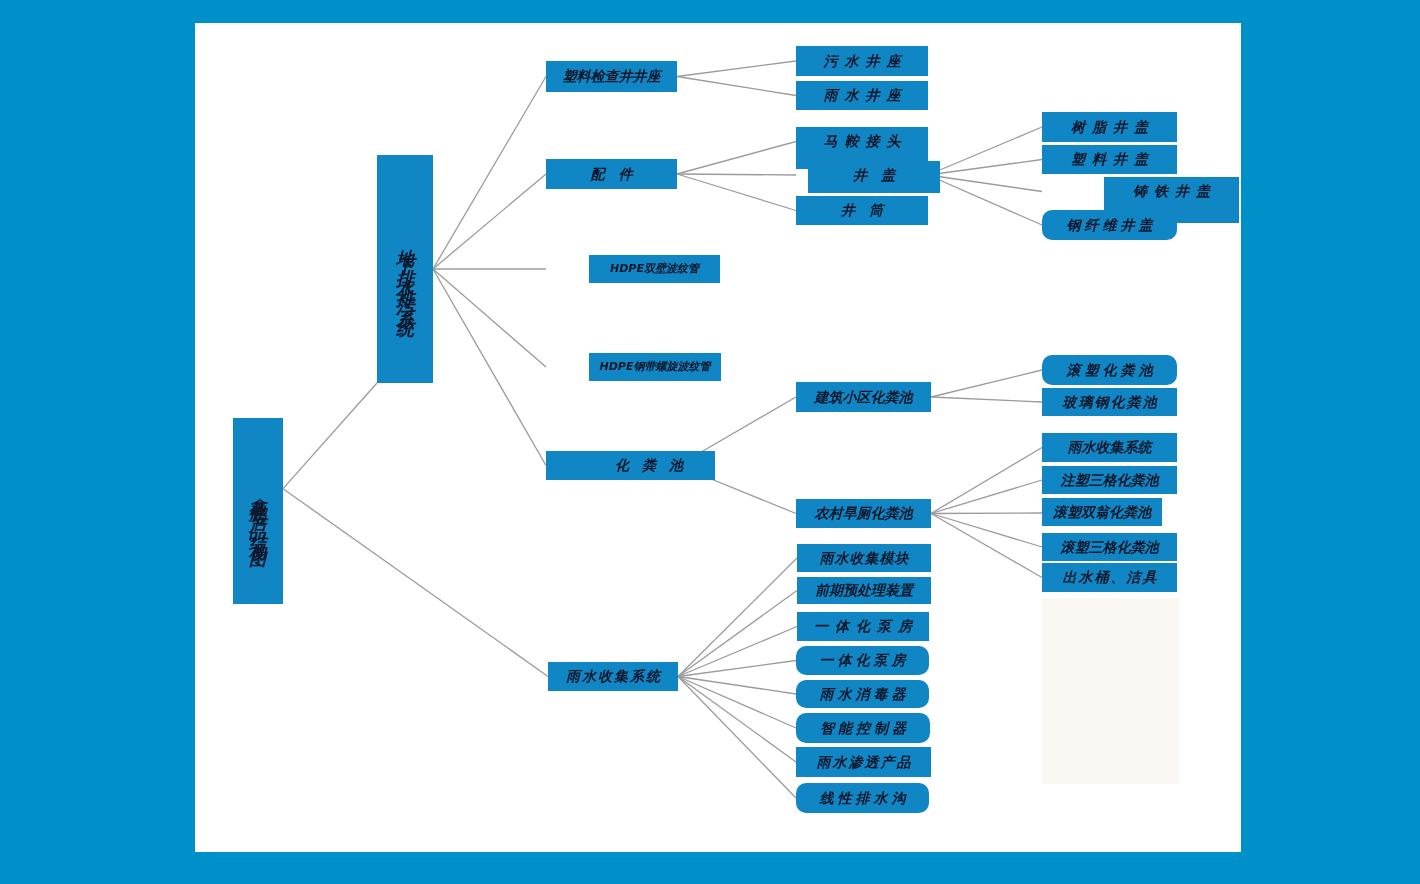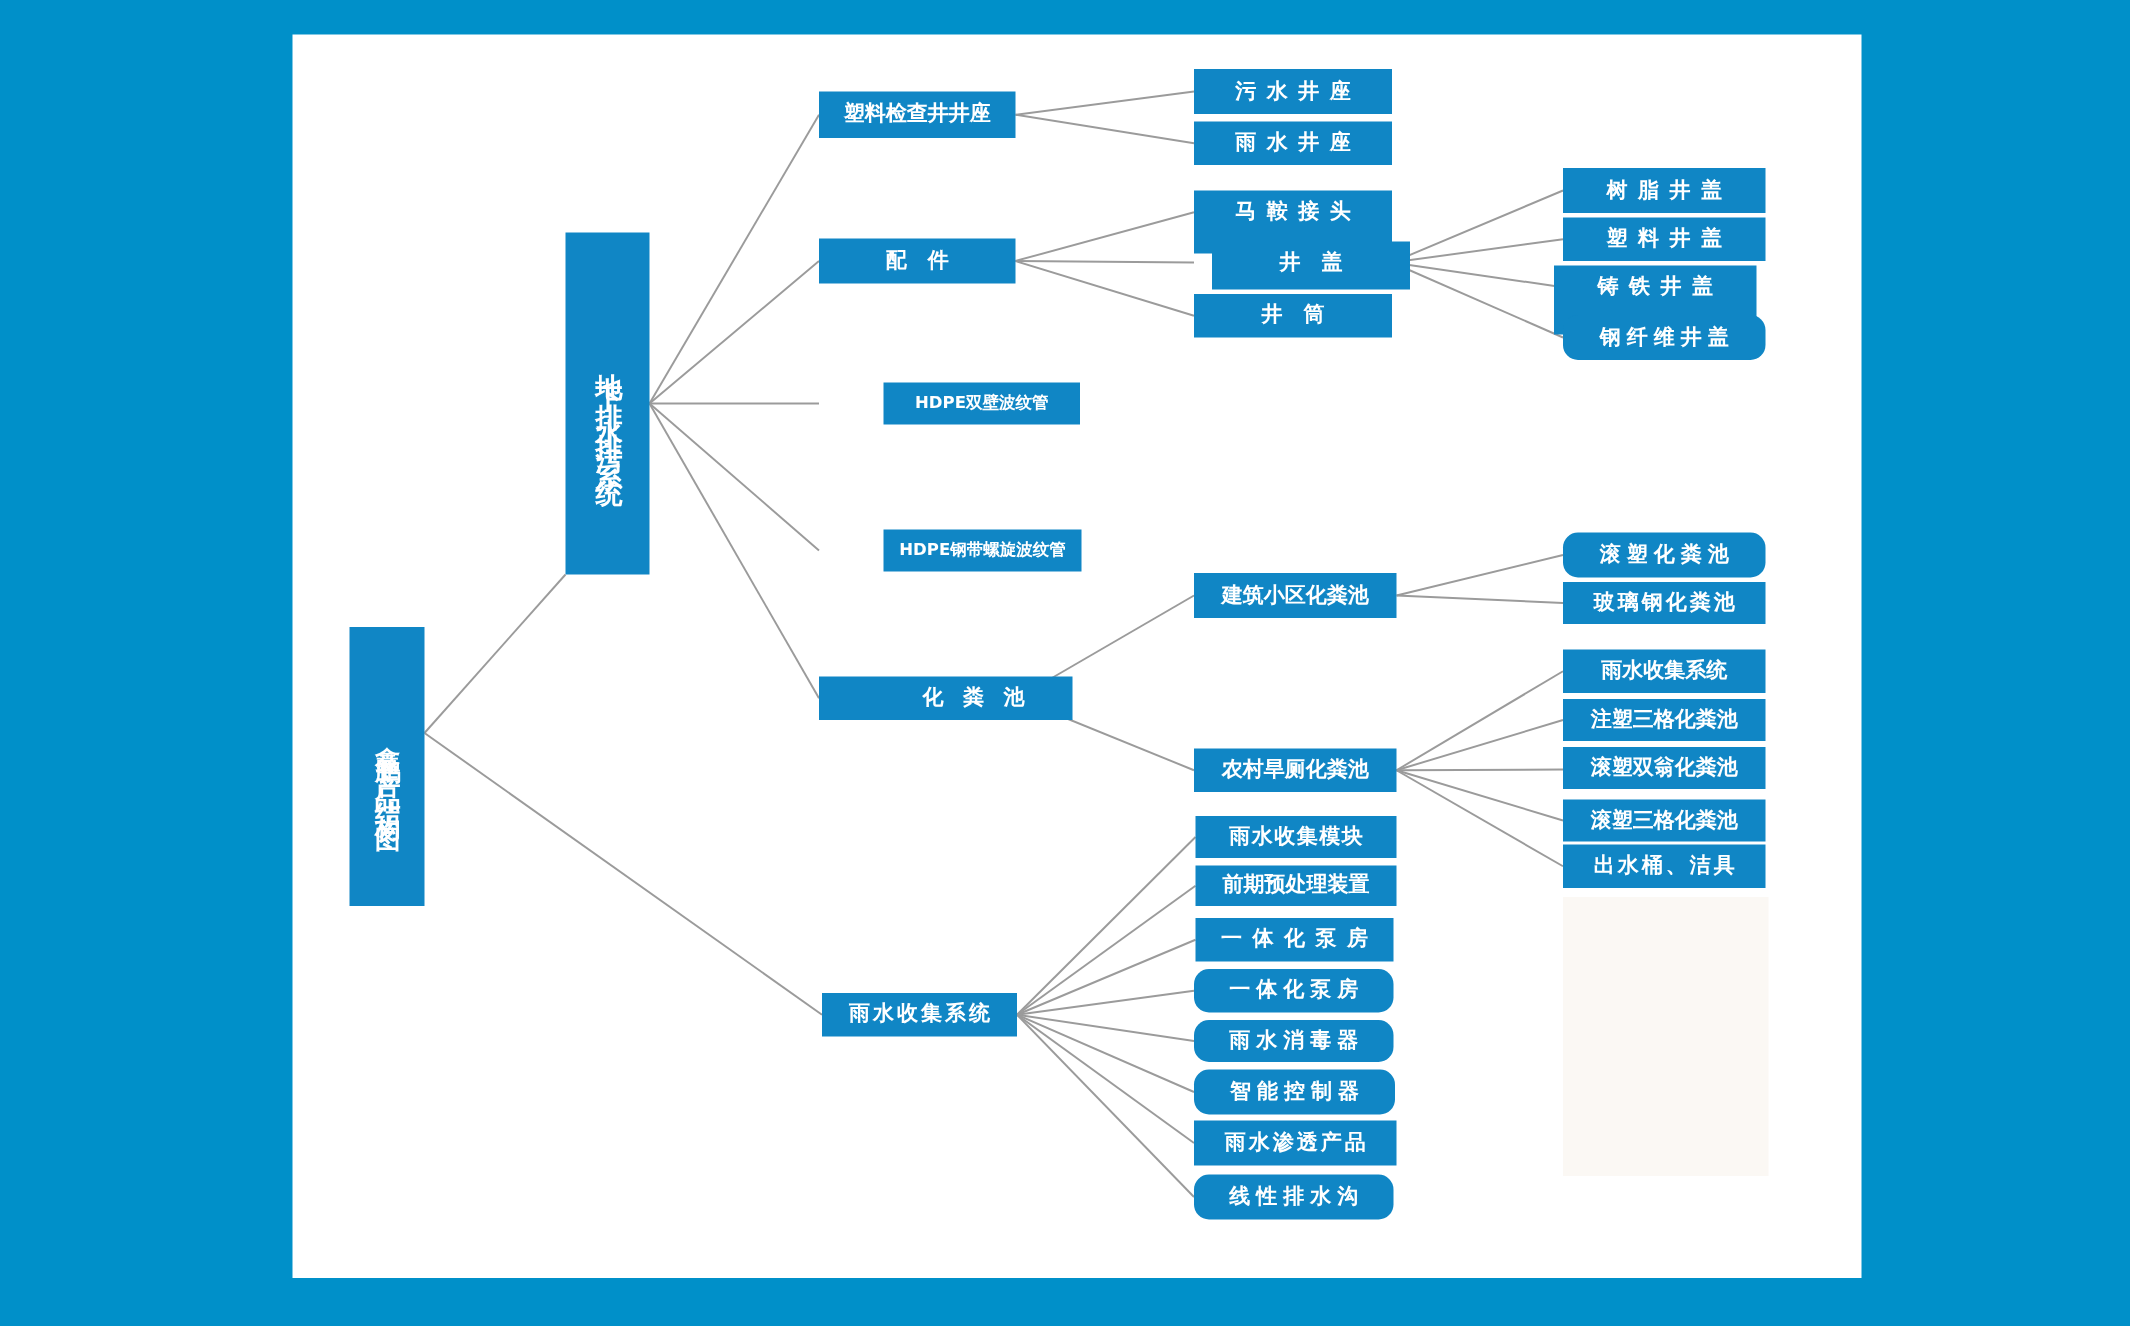--- a/index.html
+++ b/index.html
@@ -11,26 +11,27 @@
     font-family:"DejaVu Sans","Liberation Sans",sans-serif;
   }
   #panel{
     position:absolute;left:195px;top:23px;width:1046px;height:829px;
     background:#ffffff;
   }
   #edges{position:absolute;left:0;top:0;width:1420px;height:884px;z-index:1;}
   .node{
     position:absolute;z-index:2;
     background:#1086c5;
-    color:#ffffff;
+    color:#0f172a;
     font-weight:700;
     font-size:14px;
     text-align:center;
     white-space:nowrap;
     overflow:hidden;
+    font-style:italic;
   }
   .h{display:block;}
   .v{
     writing-mode:vertical-rl;
     text-orientation:upright;
     text-align:center;
   }
   .fs17{font-size:17px;letter-spacing:9px;text-indent:9px;line-height:50px;}
   .fs18{font-size:18px;letter-spacing:10px;text-indent:10px;line-height:56px;}
   .xs{font-size:11px;margin-left:43px;}
@@ -109,37 +110,37 @@
   <div class="node h ls7" style="left:796px;top:127px;width:132px;height:42px;line-height:29px">马鞍接头</div>
 
   <div class="node h" style="left:808px;top:161px;width:132px;height:32px;line-height:28px">井　盖</div>
 
   <div class="node h" style="left:796px;top:196px;width:132px;height:29px;line-height:29px">井　筒</div>
 
   <div class="node h ls7" style="left:1042px;top:112px;width:135px;height:30px;line-height:30px">树脂井盖</div>
 
   <div class="node h ls7" style="left:1042px;top:145px;width:135px;height:29px;line-height:29px">塑料井盖</div>
 
-  <div class="node h ls7" style="left:1036px;top:177px;width:135px;height:46px;line-height:29px">铸铁井盖</div>
+  <div class="node h ls7" style="left:1104px;top:177px;width:135px;height:46px;line-height:29px">铸铁井盖</div>
 
   <div class="node h ls4" style="left:1042px;top:210px;width:135px;height:30px;line-height:30px">钢纤维井盖</div>
 
   <div class="node h" style="left:796px;top:382px;width:135px;height:30px;line-height:30px">建筑小区化粪池</div>
 
   <div class="node h" style="left:796px;top:499px;width:135px;height:29px;line-height:29px">农村旱厕化粪池</div>
 
   <div class="node h ls4" style="left:1042px;top:355px;width:135px;height:30px;line-height:30px">滚塑化粪池</div>
 
   <div class="node h ls2" style="left:1042px;top:388px;width:135px;height:28px;line-height:28px">玻璃钢化粪池</div>
 
   <div class="node h" style="left:1042px;top:433px;width:135px;height:29px;line-height:29px">雨水收集系统</div>
 
   <div class="node h" style="left:1042px;top:466px;width:135px;height:28px;line-height:28px">注塑三格化粪池</div>
 
-  <div class="node h" style="left:1042px;top:498px;width:135px;height:28px;line-height:28px">滚塑双翁化粪池</div>
+  <div class="node h" style="left:1042px;top:498px;width:120px;height:28px;line-height:28px">滚塑双翁化粪池</div>
 
   <div class="node h" style="left:1042px;top:533px;width:135px;height:28px;line-height:28px">滚塑三格化粪池</div>
 
   <div class="node h ls2" style="left:1042px;top:563px;width:135px;height:29px;line-height:29px">出水桶、洁具</div>
 
   <div class="node h ls1" style="left:797px;top:544px;width:134px;height:28px;line-height:28px">雨水收集模块</div>
 
   <div class="node h" style="left:797px;top:577px;width:134px;height:27px;line-height:27px">前期预处理装置</div>
 
   <div class="node h ls7" style="left:797px;top:612px;width:132px;height:29px;line-height:29px">一体化泵房</div>

